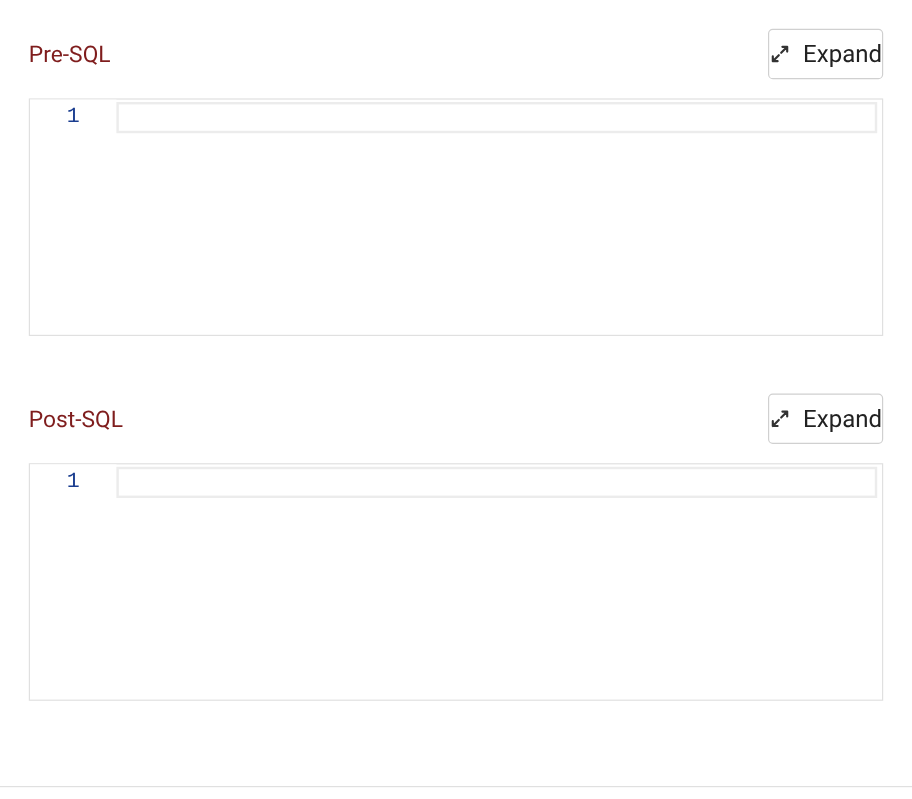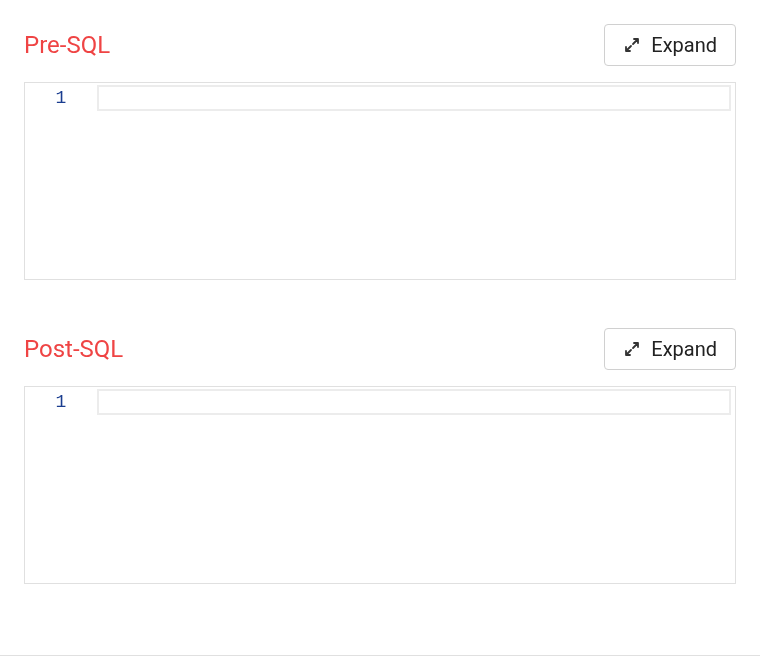--- a/index.html
+++ b/index.html
@@ -18,29 +18,29 @@
     .sql-section {
       margin-bottom: 48px;
     }
     .section-header {
       display: flex;
       justify-content: space-between;
       align-items: center;
       margin-bottom: 16px;
     }
     .section-label {
-      font-size: 24px;
-      color: #ef4444;
+      font-size: 19px;
+      color: #7f1d1d;
       font-weight: 400;
     }
     .expand-button {
       display: inline-flex;
       align-items: center;
       gap: 10px;
-      padding: 8px 18px;
+      padding: 8px 0;
       background: #ffffff;
       border: 1px solid #d0d0d0;
       border-radius: 4px;
       font-size: 20px;
       color: #222;
       cursor: pointer;
       font-family: inherit;
     }
     .expand-icon {
       display: inline-flex;

